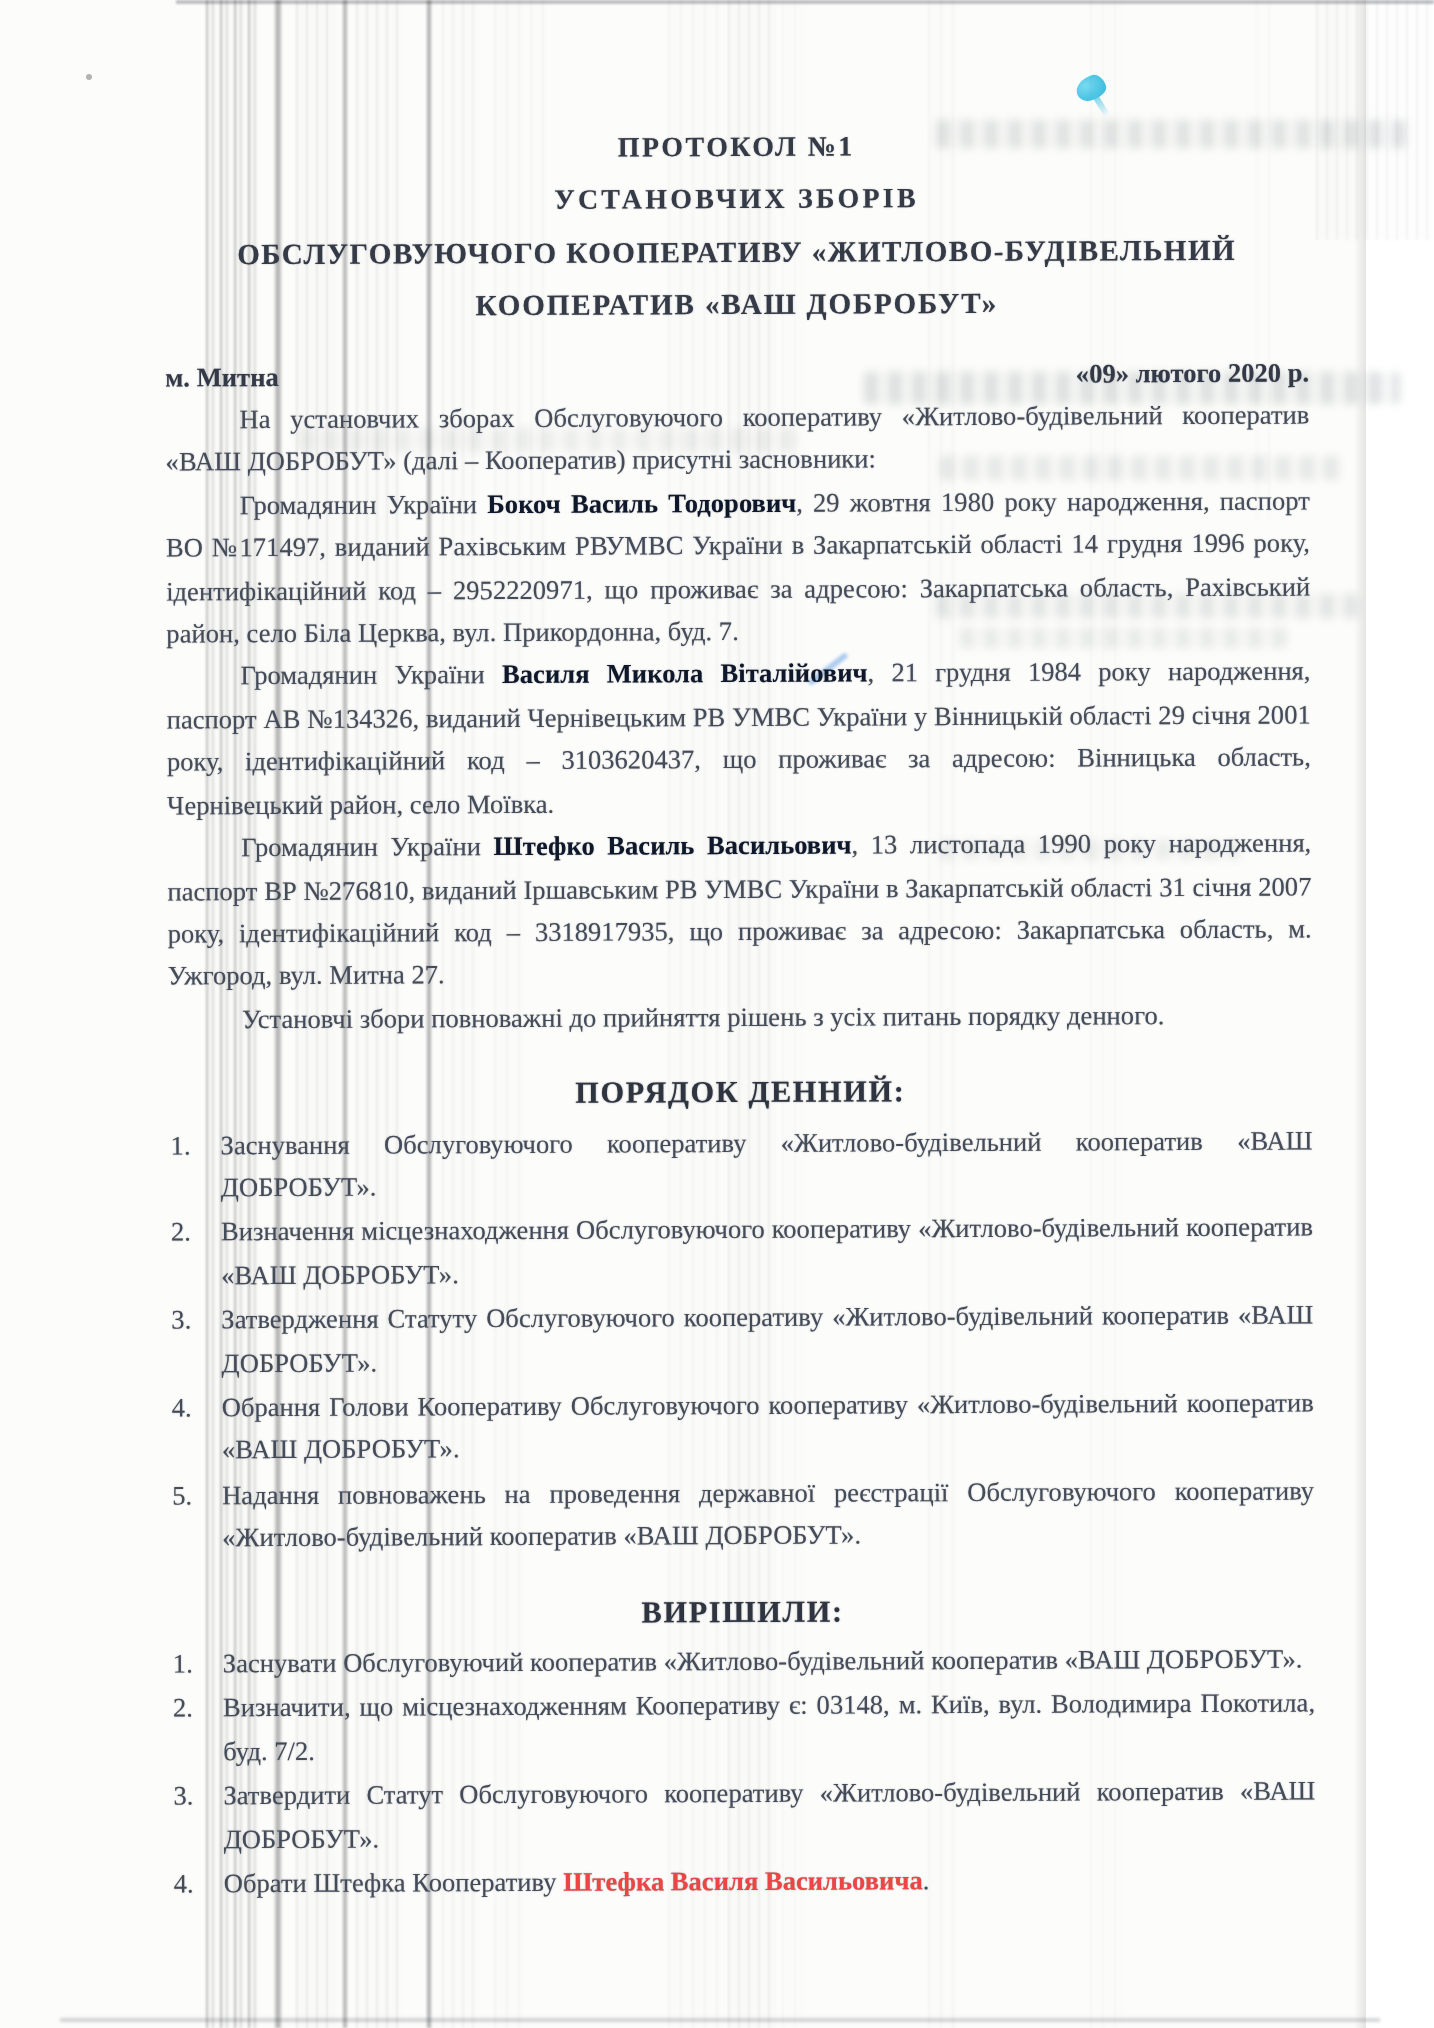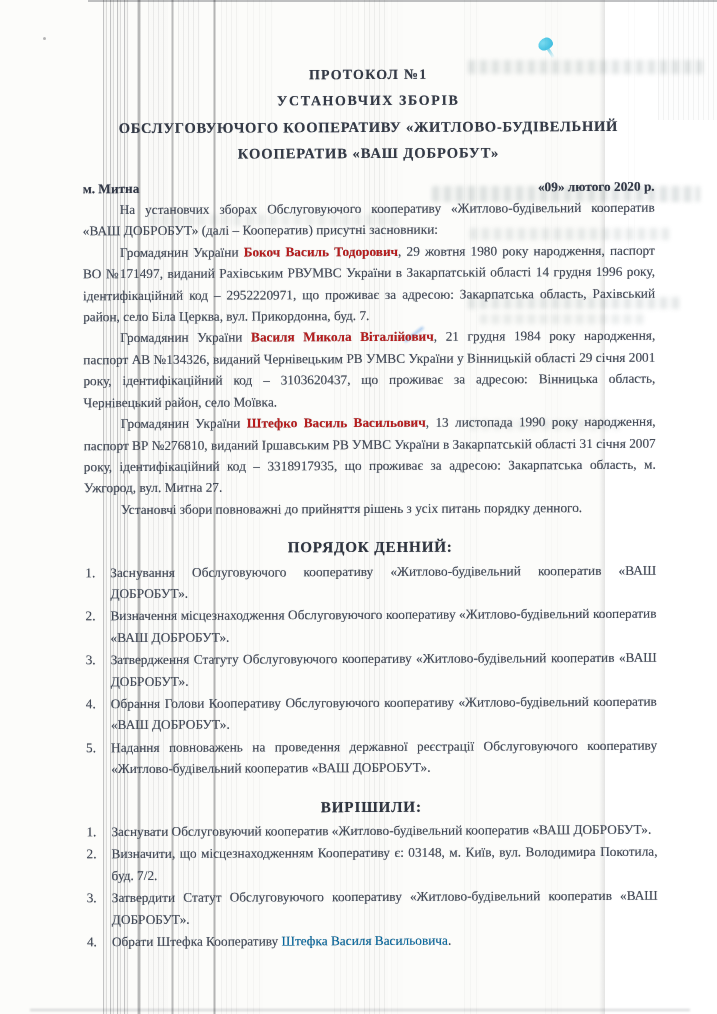--- a/index.html
+++ b/index.html
@@ -3,21 +3,21 @@
 <meta charset="utf-8">
 <style>
   html,body{margin:0;padding:0;}
   body{
     width:717px;height:1014px;
     background:#ffffff;
     font-family:"Liberation Serif","DejaVu Serif",serif;
     overflow:hidden;
   }
   .page{
-    position:relative;width:605px;height:1014px;
+    position:relative;width:683px;height:1014px;
     background:#fcfcfa;
   }
   
   .edge-top{position:absolute;left:88px;top:0;width:629px;height:2px;background:rgba(90,92,98,.38);filter:blur(.6px);}
   .edge-bottom{position:absolute;left:30px;top:1009px;width:660px;height:2px;background:rgba(120,122,128,.30);filter:blur(.8px);}
   .edge-right{position:absolute;right:0;top:0;width:6px;height:1014px;background:linear-gradient(90deg,rgba(0,0,0,0),rgba(120,120,125,.18));}
   .speck{position:absolute;background:rgba(90,90,95,.45);border-radius:50%;}
 
   
   .streak{position:absolute;top:0;height:1014px;pointer-events:none;mix-blend-mode:multiply;filter:blur(.4px);}
@@ -56,26 +56,26 @@
   .t-line{font-weight:bold;color:#343a46;}
   .t1{font-size:14px;letter-spacing:1.2px;}
   .t2{font-size:14px;letter-spacing:1.6px;margin-top:5px;}
   .t3{font-size:14.6px;letter-spacing:.7px;margin-top:5px;}
   .t4{font-size:14.6px;letter-spacing:.9px;margin-top:5px;}
   .place-date{display:flex;justify-content:space-between;font-weight:bold;color:#333947;margin-top:12px;}
   p.para{margin:0;text-indent:37px;}
   .p-intro{margin-top:26px;}
   .p-founder{margin-top:13px;}
   .p-quorum{margin-top:23px;}
-  .founder-name{font-weight:bold;color:#b91c1c;}
+  .founder-name{font-weight:bold;color:#0f172a;}
   .section-heading{text-align:center;font-weight:bold;color:#2f3540;font-size:15.2px;letter-spacing:.8px;margin-top:17px;text-shadow:0 0 .8px rgba(47,53,64,.6);}
   .olist{margin-top:3px;}
   .oli{position:relative;padding-left:26px;margin-top:1px;}
   .oli .num{position:absolute;left:1px;top:0;}
-  .bold-name{font-weight:normal;color:#0369a1;}
+  .bold-name{font-weight:bold;color:#ef4444;}
 </style>
 </head>
 <body>
 
 <div class="page">
 
   <div class="edge-top"></div>
   <div class="edge-bottom"></div>
   <div class="edge-right"></div>
   <div class="speck" style="left:43px;top:37px;width:3px;height:3px;"></div>

